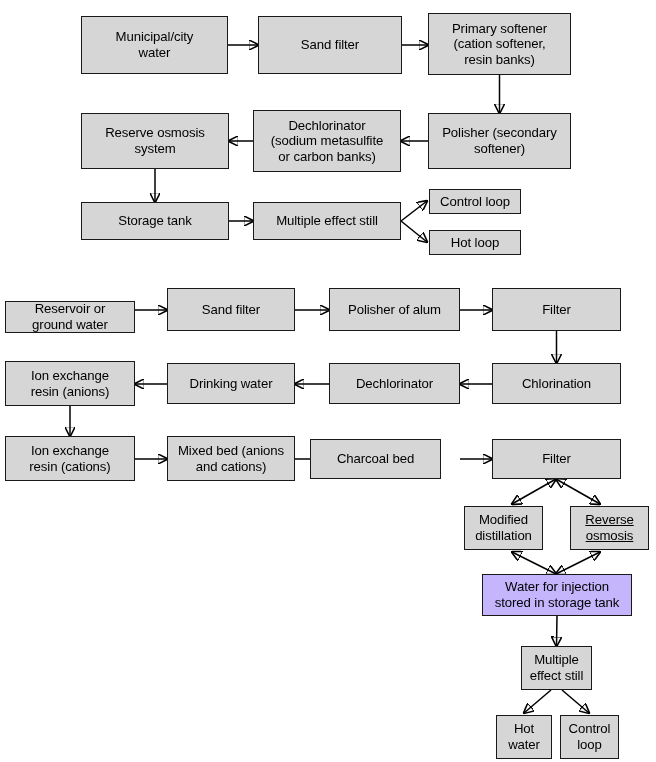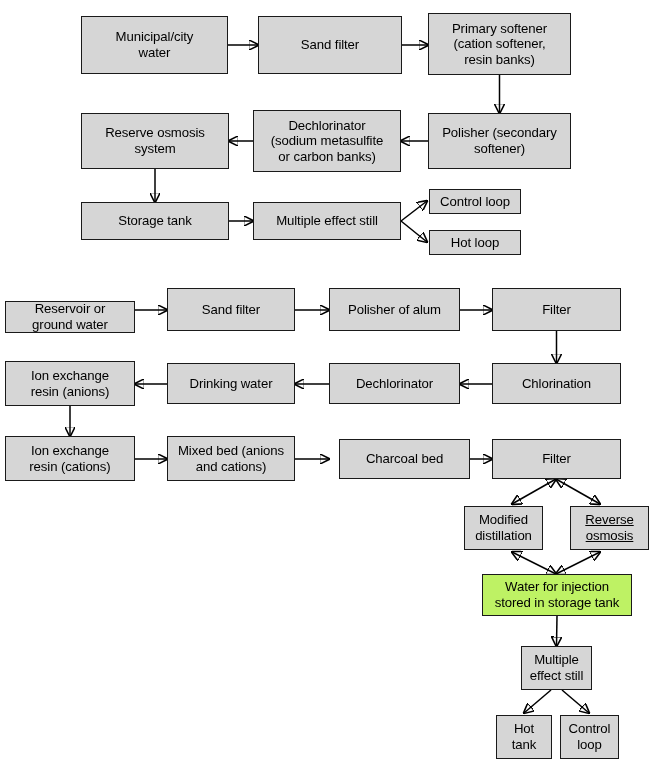--- a/index.html
+++ b/index.html
@@ -31,21 +31,21 @@
     justify-content: center;
     text-align: center;
     line-height: 1.18;
     font-size: 13.2px;
     letter-spacing: -0.1px;
     white-space: pre-line;
     padding: 1px 2px;
     z-index: 2;
   }
   .node.dark {
-    background: #bef264;
+    background: #c4b5fd;
   }
   svg.edges {
     position: absolute;
     left: 0; top: 0;
     width: 656px;
     height: 762px;
     z-index: 1;
     overflow: visible;
   }
   svg.edges line, svg.edges path {
@@ -119,28 +119,28 @@
       <div class="node" style="left: 492px; top: 288px; width: 129px; height: 43px;">Filter</div>
       <div class="node" style="left: 492px; top: 363px; width: 129px; height: 41px;">Chlorination</div>
       <div class="node" style="left: 329px; top: 363px; width: 131px; height: 41px;">Dechlorinator</div>
       <div class="node" style="left: 167px; top: 363px; width: 128px; height: 41px;">Drinking water</div>
       <div class="node" style="left: 5px; top: 361px; width: 130px; height: 45px;">Ion exchange
 resin (anions)</div>
       <div class="node" style="left: 5px; top: 436px; width: 130px; height: 45px;">Ion exchange
 resin (cations)</div>
       <div class="node" style="left: 167px; top: 436px; width: 128px; height: 45px;">Mixed bed (anions
 and cations)</div>
-      <div class="node" style="left: 339px; top: 439px; width: 131px; height: 40px;">Charcoal bed</div>
+      <div class="node" style="left: 310px; top: 439px; width: 131px; height: 40px;">Charcoal bed</div>
       <div class="node" style="left: 492px; top: 439px; width: 129px; height: 40px;">Filter</div>
       <div class="node" style="left: 464px; top: 506px; width: 79px; height: 44px;">Modified
 distillation</div>
       <div class="node" style="left: 570px; top: 506px; width: 79px; height: 44px; text-decoration: underline;">Reverse
 osmosis</div>
       <div class="node dark" style="left: 482px; top: 574px; width: 150px; height: 42px;">Water for injection
 stored in storage tank</div>
       <div class="node" style="left: 521px; top: 646px; width: 71px; height: 44px;">Multiple
 effect still</div>
       <div class="node" style="left: 496px; top: 715px; width: 56px; height: 44px;">Hot
-tank</div>
+water</div>
       <div class="node" style="left: 560px; top: 715px; width: 59px; height: 44px;">Control
 loop</div>
     </div>
 </div>
 
 </body></html>

